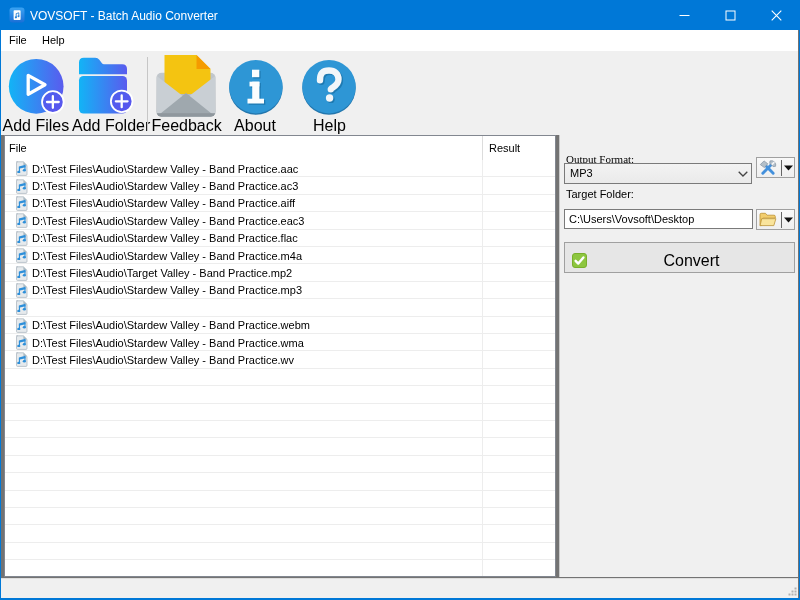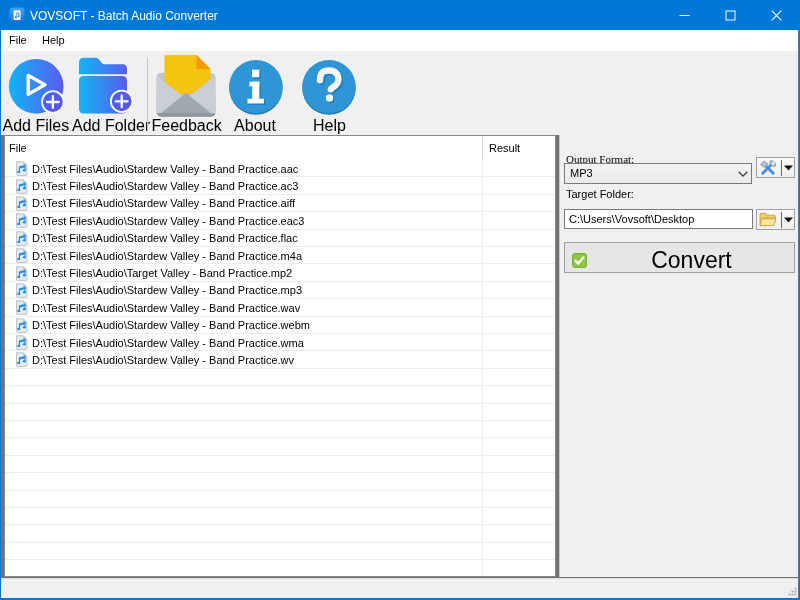--- a/index.html
+++ b/index.html
@@ -57,21 +57,21 @@
   .combobox { position:absolute; left:4px; top:28px; width:188px; height:21px; background:linear-gradient(#f3f3f3,#eaeaea); border:1px solid #7a7a7a; line-height:19px; padding-left:5px; }
   .combo-chevron { position:absolute; right:3.5px; top:7px; }
   .drop-btn { position:absolute; left:196px; width:39px; height:21px; background:linear-gradient(#f9f9f9,#efefef); border:1px solid #a0a0a0; }
   .btn-tools { top:22px; } .btn-folder { top:74px; }
   .drop-btn .di { position:absolute; left:1px; top:0.5px; }
   .drop-btn .dsep { position:absolute; left:24px; top:1.5px; width:1px; height:16px; background:#666; }
   .drop-btn .darr { position:absolute; left:27px; top:7px; }
   .textbox { position:absolute; left:4px; top:74px; width:189px; height:20px; background:#fff; border:1px solid #7a7a7a; line-height:18px; padding-left:4px; white-space:nowrap; }
   .convert-btn { position:absolute; left:4px; top:107px; width:231px; height:31px; background:#e6e6e6; border:1px solid #a0a0a0; }
   .convert-check { position:absolute; left:7px; top:10px; }
-  .convert-label { position:absolute; left:24px; top:3px; width:205px; height:29px; text-align:center; line-height:29px; font-size:23px; }
+  .convert-label { position:absolute; left:24px; top:3px; width:205px; height:29px; text-align:center; line-height:29px; font-size:16px; }
 
   
   .statusbar { position:absolute; left:1px; top:578px; width:797px; height:20px; background:#f0f0f0; border-top:1px solid #dedede; }
   .sizegrip { position:absolute; right:1px; bottom:1px; }
 </style>
 </head>
 <body>
 
 <div class="window">
 
@@ -327,21 +327,20 @@
     <div class="lv-row">
       <svg class="note-icon" viewBox="0 0 13 15">
         <path d="M1.5 0.8 h6.9 l3.6 3.6 v9 q0 1 -1 1 h-8.5 q-1 0 -1 -1 v-11.6 q0 -1 1 -1 z" fill="#e6eaed" stroke="#aeb9c2" stroke-width="0.8"></path>
         <path d="M8.4 0.8 l3.6 3.6 h-2.8 q-0.8 0 -0.8 -0.8 z" fill="#a9bac3"></path>
         <path d="M3.9 5.4 l6.6 -1.6 v2.4 l-6.6 1.6 z" fill="#2e8fd9"></path>
         <rect x="3.9" y="6.3" width="1.1" height="4.7" fill="#2e8fd9"></rect>
         <rect x="9.4" y="4.8" width="1.1" height="4.4" fill="#2e8fd9"></rect>
         <ellipse cx="3.8" cy="10.9" rx="1.6" ry="1.2" fill="#2e8fd9"></ellipse>
         <ellipse cx="9.35" cy="9.2" rx="1.6" ry="1.2" fill="#2e8fd9"></ellipse>
       </svg>
-      <span class="file-text">D:\Test Files\Audio\Stardew Valley - Band Practice.wav</span>
     </div>
 
     <div class="lv-row">
       <svg class="note-icon" viewBox="0 0 13 15">
         <path d="M1.5 0.8 h6.9 l3.6 3.6 v9 q0 1 -1 1 h-8.5 q-1 0 -1 -1 v-11.6 q0 -1 1 -1 z" fill="#e6eaed" stroke="#aeb9c2" stroke-width="0.8"></path>
         <path d="M8.4 0.8 l3.6 3.6 h-2.8 q-0.8 0 -0.8 -0.8 z" fill="#a9bac3"></path>
         <path d="M3.9 5.4 l6.6 -1.6 v2.4 l-6.6 1.6 z" fill="#2e8fd9"></path>
         <rect x="3.9" y="6.3" width="1.1" height="4.7" fill="#2e8fd9"></rect>
         <rect x="9.4" y="4.8" width="1.1" height="4.4" fill="#2e8fd9"></rect>
         <ellipse cx="3.8" cy="10.9" rx="1.6" ry="1.2" fill="#2e8fd9"></ellipse>

